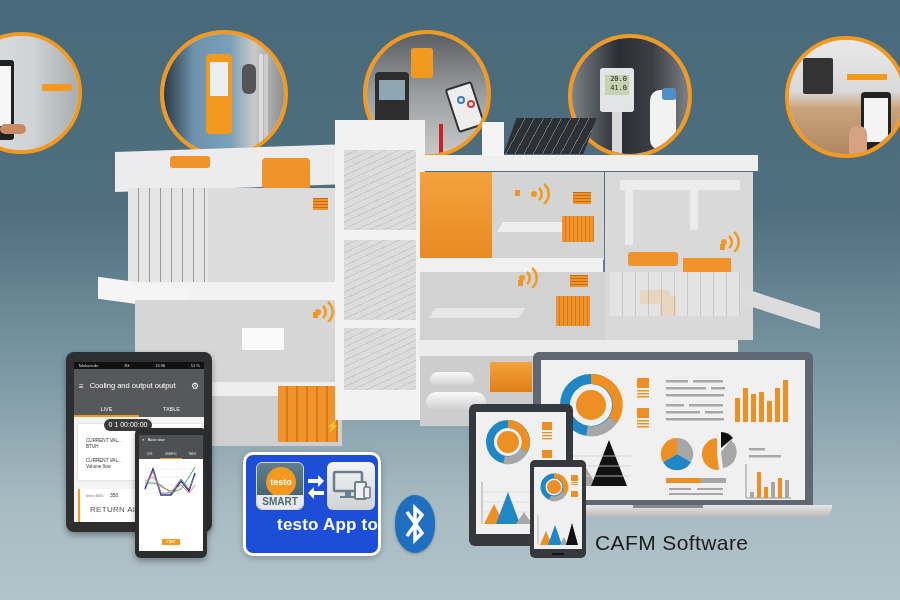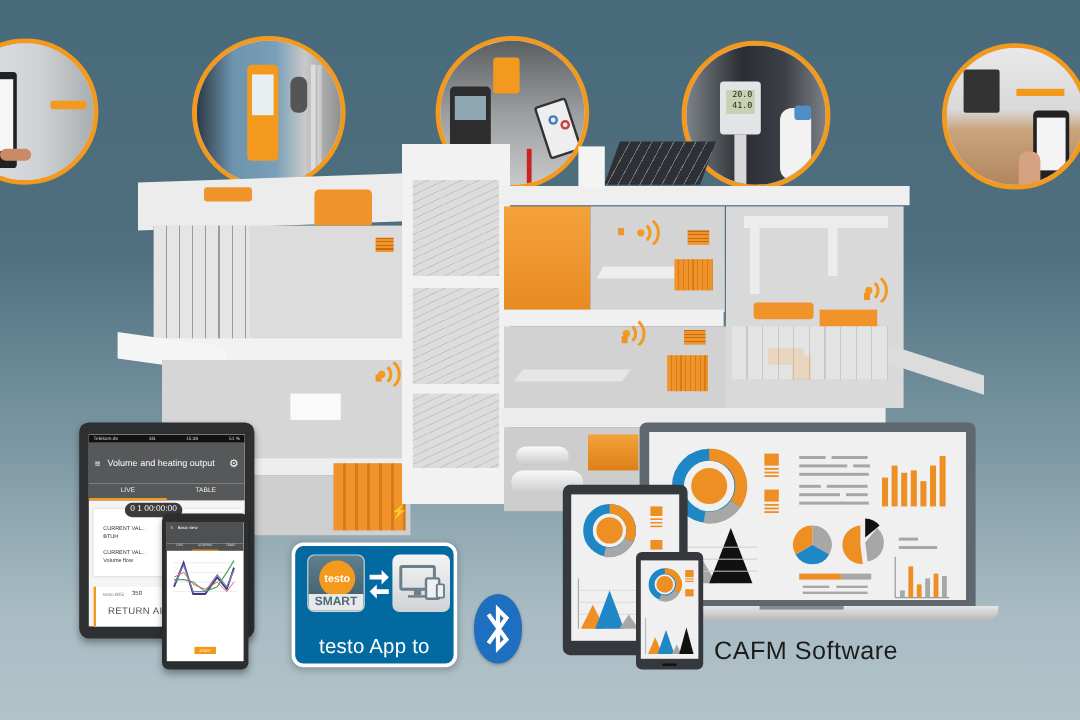--- a/index.html
+++ b/index.html
@@ -54,34 +54,34 @@
   .phone .screen { position: absolute; left: 4px; top: 7px; width: 64px; height: 116px; background: #fff; overflow: hidden; }
   .phone .appbar { height: 18px; background: #4f5052; color: #fff; font-size: 3.5px; padding: 3px; }
   .phone .tabs { height: 6px; background: #4f5052; display: flex; font-size: 2.6px; color: #ddd; }
   .phone .tabs div { flex: 1; text-align: center; }
   .phone .tabs .active { border-bottom: 1px solid #f39a1e; }
   .phone .start { position: absolute; left: 23px; bottom: 6px; width: 18px; height: 6px; background: #f39a1e; color: #fff; font-size: 3px; text-align: center; line-height: 6px; }
 
   
   .badge {
     position: absolute; left: 243px; top: 452px; width: 138px; height: 104px;
-    background: #0369a1; border: 3px solid #fff; border-radius: 10px;
+    background: #1d4ed8; border: 3px solid #fff; border-radius: 10px;
     box-shadow: 0 2px 6px rgba(0,0,0,.25);
   }
   .badge .testo-app {
     position: absolute; left: 10px; top: 7px; width: 48px; height: 48px; border-radius: 6px;
     background: linear-gradient(#5f7f8d,#3c5a69); overflow: hidden; border: 1px solid #d0d8dc;
   }
   .badge .testo-logo { position: absolute; left: 9px; top: 4px; width: 30px; height: 30px; background: #f39a1e; border-radius: 50%; color: #fff; font-size: 9px; font-weight: bold; text-align: center; line-height: 30px; }
   .badge .smart { position: absolute; left: 0; bottom: 0; width: 100%; height: 14px; background: #e6e8e9; color: #4d6b7a; font-size: 10px; font-weight: bold; text-align: center; line-height: 14px; }
   .badge .device-app {
     position: absolute; left: 81px; top: 7px; width: 48px; height: 48px; border-radius: 6px;
     background: linear-gradient(#f4f4f4,#cfd3d5);
   }
-  .badge .caption { position: absolute; left: 0; top: 74px; width: 100%; text-align: center; color: #fff; font-size: 17px; line-height: 19px; font-weight: normal; letter-spacing: .2px; }
+  .badge .caption { position: absolute; left: 0; top: 60px; width: 100%; text-align: right; color: #fff; font-size: 17px; line-height: 19px; font-weight: bold; letter-spacing: .2px; }
 
   .bt {
     position: absolute; left: 395px; top: 495px; width: 40px; height: 58px;
     background: #1f6fc1; border-radius: 20px / 28px;
     box-shadow: 0 1px 3px rgba(0,0,0,.3);
   }
 
   
   .laptop-lid { position: absolute; left: 533px; top: 352px; width: 280px; height: 155px; background: #5f6770; border-radius: 6px 6px 0 0; }
   .laptop-screen { position: absolute; left: 541px; top: 360px; width: 264px; height: 140px; background: #f0f0f0; }
@@ -233,21 +233,21 @@
 <div class="tablet">
   <div class="screen">
     <div class="statusbar">
       <span>Telekom.de</span>
       <span>3G</span>
       <span>15:36</span>
       <span>51 %</span>
     </div>
     <div class="appbar">
       <span style="font-size:8px;">≡</span>
-      <span class="title">Volume and heating output</span>
+      <span class="title">Cooling and output output</span>
       <span style="font-size:9px;">⚙</span>
     </div>
     <div class="tabs">
       <div class="active">LIVE</div>
       <div>TABLE</div>
     </div>
     <div class="card">
       <div class="val" style="top:14px;">
         <div>CURRENT VAL...</div>
         <div>BTUH</div>

